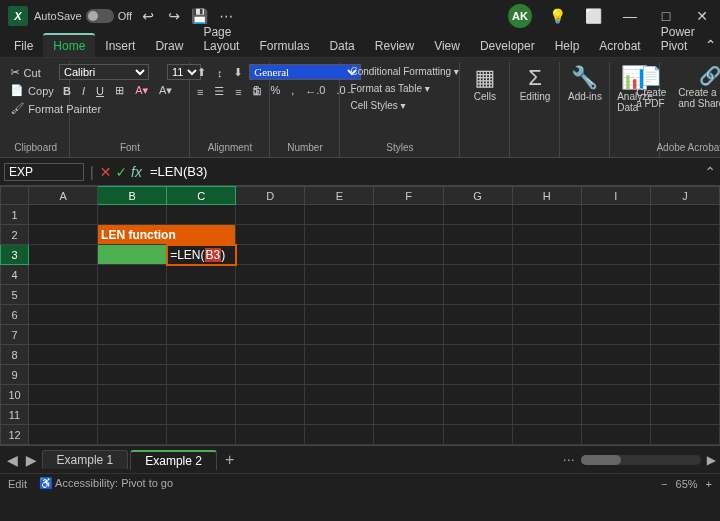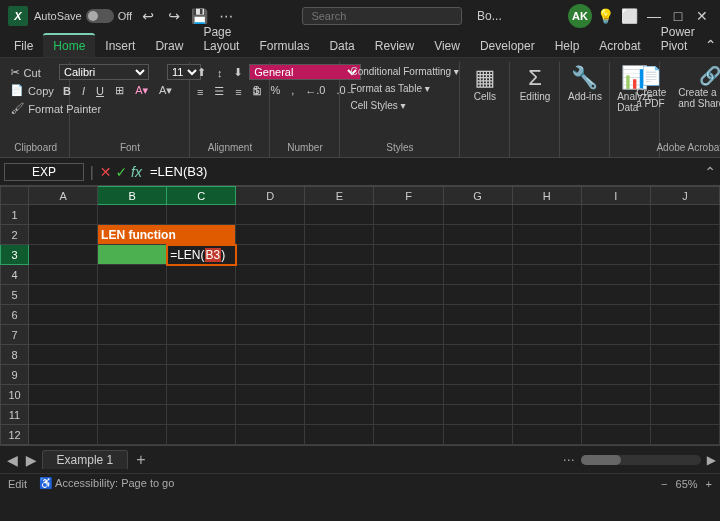--- a/index.html
+++ b/index.html
@@ -9,21 +9,21 @@
     #title-bar {
       height: 32px;
       background: #1f1f1f;
       display: flex;
       align-items: center;
       padding: 0 8px;
       justify-content: space-between;
     }
     #title-bar-left { display: flex; align-items: center; gap: 6px; }
     #title-bar-center { display: flex; align-items: center; gap: 4px; color: #ccc; font-size: 12px; }
-    #title-bar-right { display: flex; align-items: center; gap: 4px; }
+    #title-bar-right { display: flex; align-items: center; gap: 16px; }
     .excel-icon { width: 20px; height: 20px; background: #185c37; border-radius: 2px; display: flex; align-items: center; justify-content: center; color: #fff; font-weight: bold; font-size: 13px; }
     .autosave-toggle { display: flex; align-items: center; gap: 4px; font-size: 11px; color: #ccc; }
     .toggle-off { background: #555; border-radius: 8px; width: 28px; height: 14px; display: inline-block; position: relative; }
     .toggle-knob { width: 10px; height: 10px; background: #aaa; border-radius: 50%; position: absolute; top: 2px; left: 2px; }
     .tb-btn { width: 20px; height: 20px; display: flex; align-items: center; justify-content: center; color: #ccc; font-size: 14px; cursor: pointer; border-radius: 2px; }
     .user-avatar { width: 24px; height: 24px; background: #2e7d32; border-radius: 50%; display: flex; align-items: center; justify-content: center; font-size: 11px; font-weight: bold; color: #fff; }
     .search-box { background: #2d2d2d; border: 1px solid #555; border-radius: 3px; padding: 2px 8px; font-size: 11px; color: #ccc; width: 160px; }
 
     
     #ribbon-tabs {
@@ -112,21 +112,20 @@
       padding: 0 4px;
       gap: 4px;
     }
     #name-box {
       width: 80px;
       background: #1f1f1f;
       border: 1px solid #555;
       color: #fff;
       font-size: 12px;
       padding: 1px 4px;
-      text-align: center;
     }
     #formula-divider { color: #666; font-size: 14px; margin: 0 2px; }
     #formula-icons { display: flex; align-items: center; gap: 4px; color: #aaa; font-size: 14px; }
     #formula-content {
       flex: 1;
       background: #1f1f1f;
       color: #fff;
       font-size: 13px;
       padding: 1px 4px;
       border: none;
@@ -269,25 +268,20 @@
       <span>AutoSave</span>
       <span class="toggle-off">
         <span class="toggle-knob"></span>
       </span>
       <span>Off</span>
     </div>
     <div class="tb-btn">↩</div>
     <div class="tb-btn">↪</div>
     <div class="tb-btn">💾</div>
     <div class="tb-btn">⋯</div>
-  </div>
-  <div id="title-bar-center">
-    <input type="text" class="search-box" placeholder="Search" style="">
-    &nbsp;&nbsp;
-    <span style="color:#ccc;">Bo...</span>
   </div>
   <div id="title-bar-right">
     <div class="user-avatar">AK</div>
     <div class="tb-btn">💡</div>
     <div class="tb-btn">⬜</div>
     <div class="tb-btn">—</div>
     <div class="tb-btn">□</div>
     <div class="tb-btn">✕</div>
   </div>
 </div>
@@ -357,21 +351,21 @@
         <div class="ribbon-btn-sm">☰</div>
         <div class="ribbon-btn-sm">≡</div>
         <div class="ribbon-btn-sm">⊡</div>
       </div>
     </div>
     <div class="ribbon-group-label">Alignment</div>
   </div>
 
   <div class="ribbon-group" style="min-width:70px;">
     <div class="ribbon-group-content" style="flex-direction:column; gap:2px;">
-      <select style="background:#be185d; color:#fff; border:1px solid #555; font-size:11px; width:100%;"><option>General</option></select>
+      <select style="background:#1d4ed8; color:#fff; border:1px solid #555; font-size:11px; width:100%;font-family:Liberation Serif, serif;"><option>General</option></select>
       <div class="ribbon-row" style="gap:3px;">
         <div class="ribbon-btn-sm">$</div>
         <div class="ribbon-btn-sm">%</div>
         <div class="ribbon-btn-sm">,</div>
         <div class="ribbon-btn-sm">←.0</div>
         <div class="ribbon-btn-sm">.0→</div>
       </div>
     </div>
     <div class="ribbon-group-label">Number</div>
   </div>
@@ -632,31 +626,32 @@
           </tr>
       </tbody>
     </table>
   </div>
 </div>
 
 <div id="tabs-bar">
   <span class="nav-arrow">◀</span>
   <span class="nav-arrow">▶</span>
   <div class="sheet-tab">Example 1</div>
+  <div class="sheet-tab active">Example 2</div>
   <span class="add-sheet">+</span>
   <div class="tabs-right">
     <span style="color:#aaa; cursor:pointer;">⋯</span>
     <div class="scrollbar-track">
       <div class="scrollbar-thumb"></div>
     </div>
     <span style="color:#aaa; cursor:pointer;">▶</span>
   </div>
 </div>
 
 <div id="status-bar">
   <span>Edit</span>
-  <span>♿ Accessibility: Page to go</span>
+  <span>♿ Accessibility: Pivot to go</span>
   <div class="status-right">
     <span style="cursor:pointer;">−</span>
     <span>65%</span>
     <span style="cursor:pointer;">+</span>
   </div>
 </div>
 
 </body></html>

